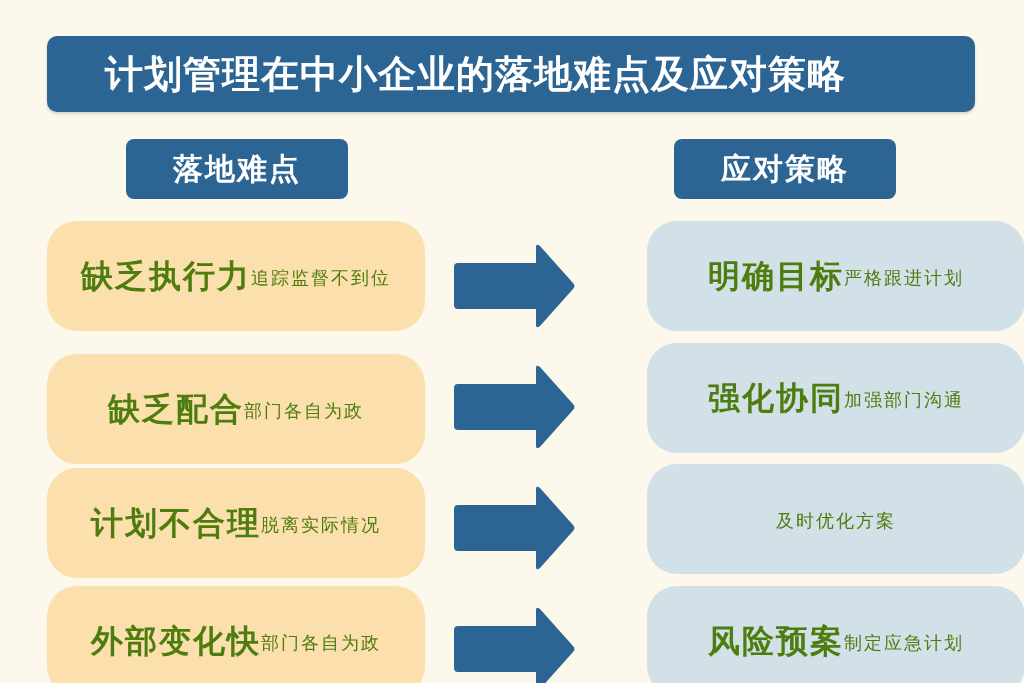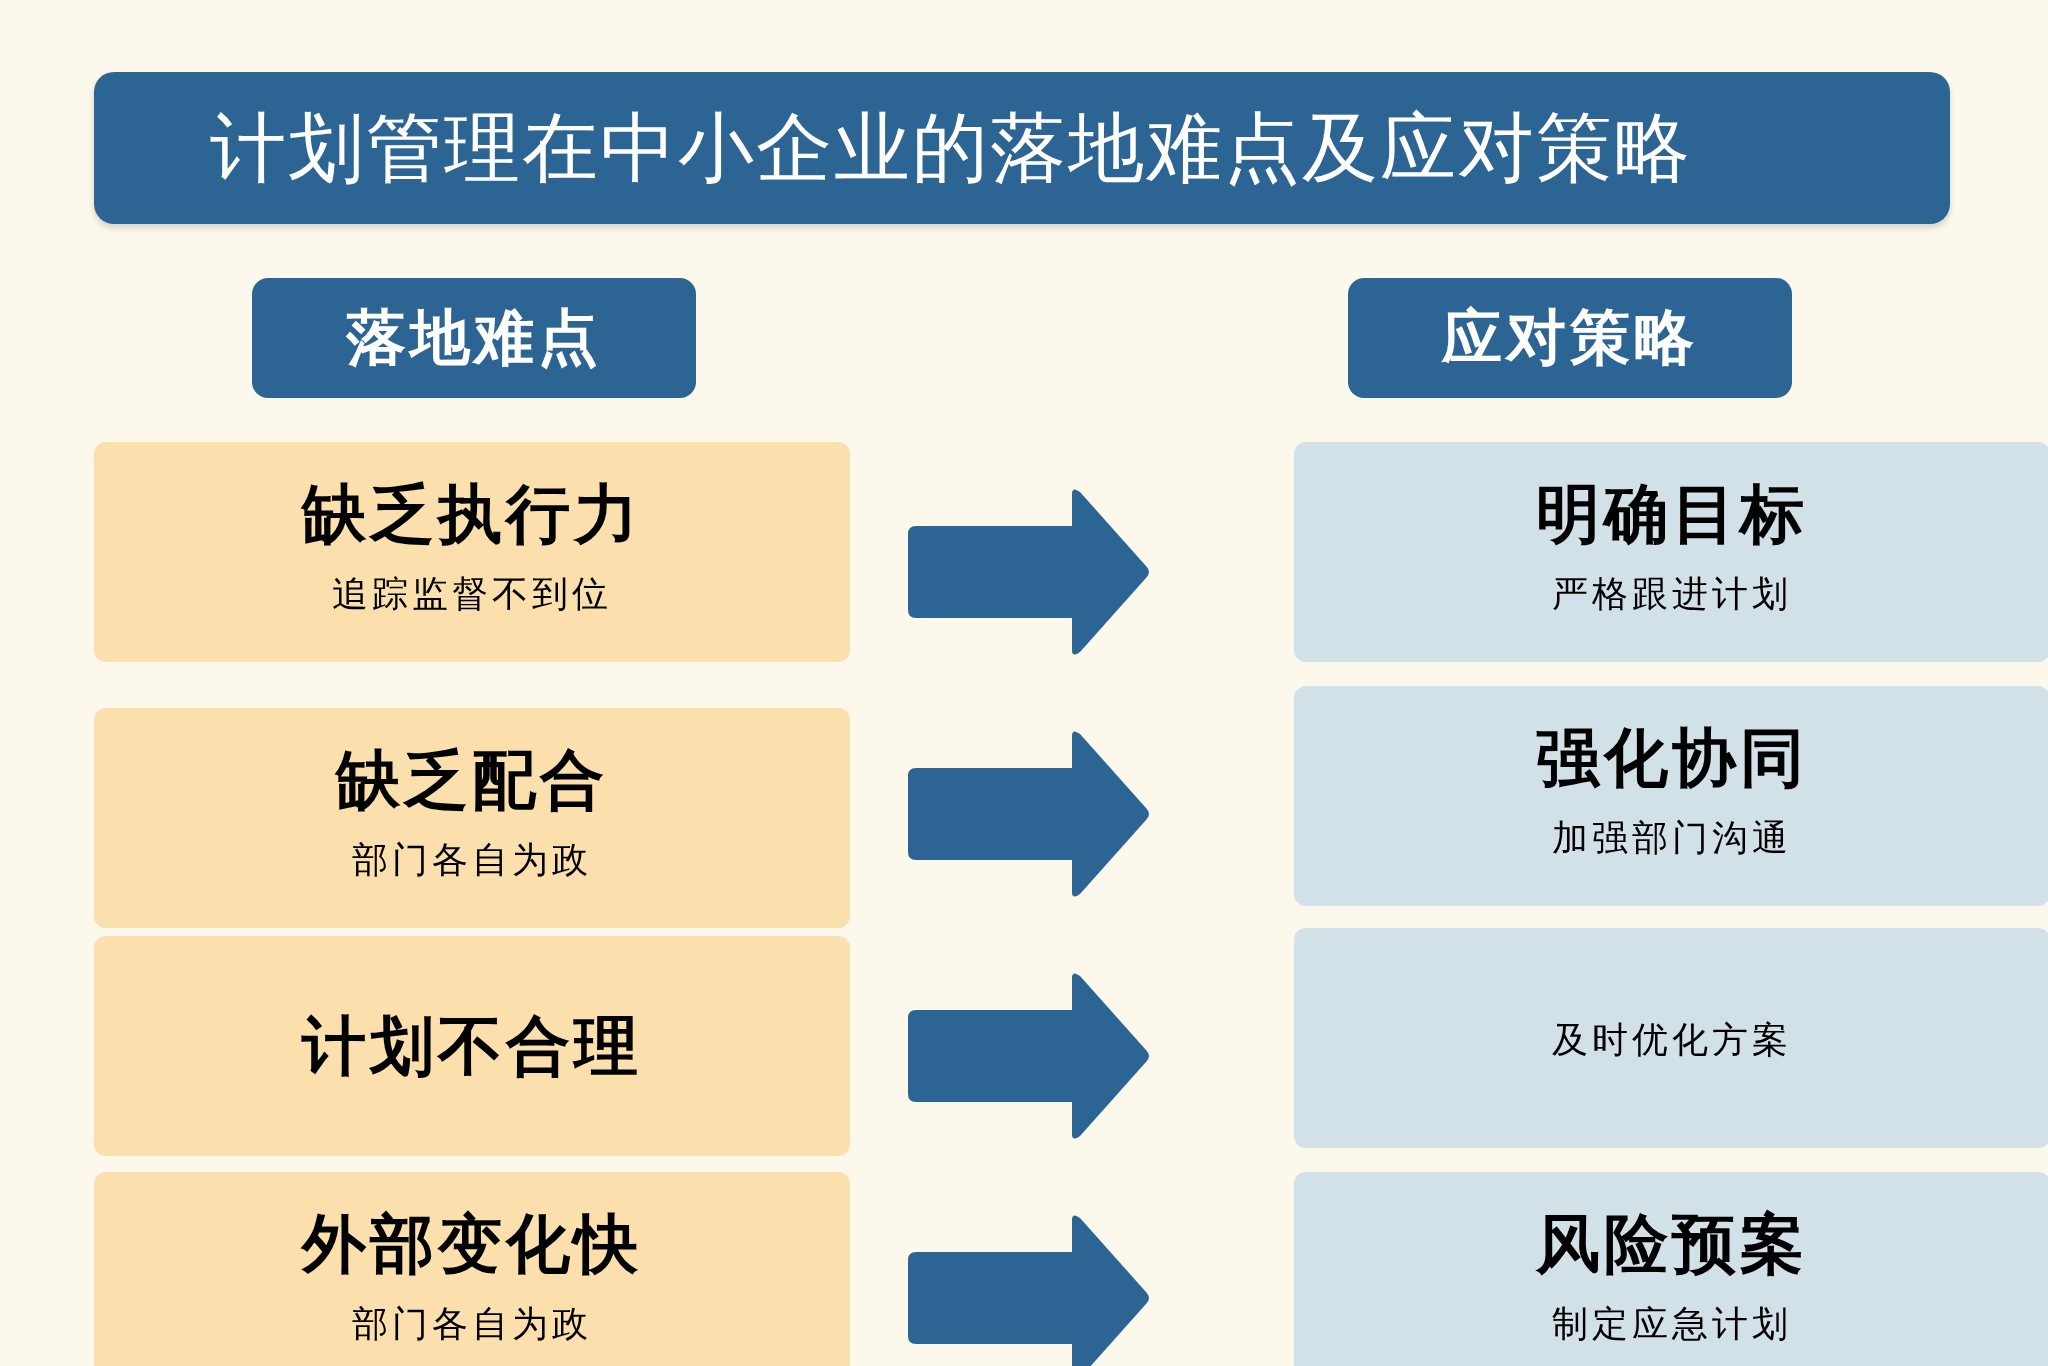--- a/index.html
+++ b/index.html
@@ -9,35 +9,35 @@
     font-family:"DejaVu Sans", "Liberation Sans", sans-serif;
     position:relative;
   }
   .title-bar {
     position:absolute; left:47px; top:36px; width:928px; height:76px;
     background:#2c6593; border-radius:10px;
     box-shadow:0 2px 3px rgba(0,0,0,0.15);
     display:flex; align-items:center;
   }
   .title-bar .title {
-    color:#ffffff; font-weight:normal; font-size:38px;
+    color:#ffffff; font-weight:bold; font-size:38px;
     margin-left:58px; letter-spacing:1px;
   }
   .section-header {
     position:absolute; top:139px; width:222px; height:60px;
     background:#2c6593; border-radius:8px;
     display:flex; align-items:center; justify-content:center;
     color:#fff; font-weight:bold; font-size:30px; letter-spacing:2px;
   }
   .section-header.left { left:126px; }
   .section-header.right { left:674px;text-align:right; }
   .card {
-    position:absolute; width:378px; height:110px; border-radius:6px;
-    display:flex; flex-direction:column; align-items:center; justify-content:center;
-    color:#000000;
+    position:absolute; width:378px; height:110px; border-radius:30px;
+    display:flex; flex-direction:row; align-items:center; justify-content:center;
+    color:#4d7c0f;
   }
   .card.problem { left:47px; background:#fbdfac; }
   .card.strategy { left:599px; background:#d2e0e8;margin-left:48px; }
   .card .main { font-size:32px; font-weight:bold; letter-spacing:2px; line-height:40px; }
   .card .sub { font-size:18px; letter-spacing:2px; line-height:34px; margin-top:4px; }
   .arrow {
     position:absolute; left:450px; width:126px; height:86px;
   }
 </style>
 </head>
@@ -69,20 +69,21 @@
 <svg class="arrow" style="top:364px;" viewBox="0 0 126 86">
   <path d="M4 24 Q4 20 8 20 L86 20 L86 4 Q86 0 90 3 L123 40 Q126 43 123 46 L90 83 Q86 86 86 82 L86 66 L8 66 Q4 66 4 62 Z" fill="#2c6593"></path>
 </svg>
 <div class="card strategy" style="top:343px;">
   <div class="main">强化协同</div>
   <div class="sub">加强部门沟通</div>
 </div>
 
 <div class="card problem" style="top:468px;">
   <div class="main">计划不合理</div>
+  <div class="sub">脱离实际情况</div>
 </div>
 <svg class="arrow" style="top:485px;" viewBox="0 0 126 86">
   <path d="M4 24 Q4 20 8 20 L86 20 L86 4 Q86 0 90 3 L123 40 Q126 43 123 46 L90 83 Q86 86 86 82 L86 66 L8 66 Q4 66 4 62 Z" fill="#2c6593"></path>
 </svg>
 <div class="card strategy" style="top:464px;">
   <div class="sub">及时优化方案</div>
 </div>
 
 <div class="card problem" style="top:586px;">
   <div class="main">外部变化快</div>

